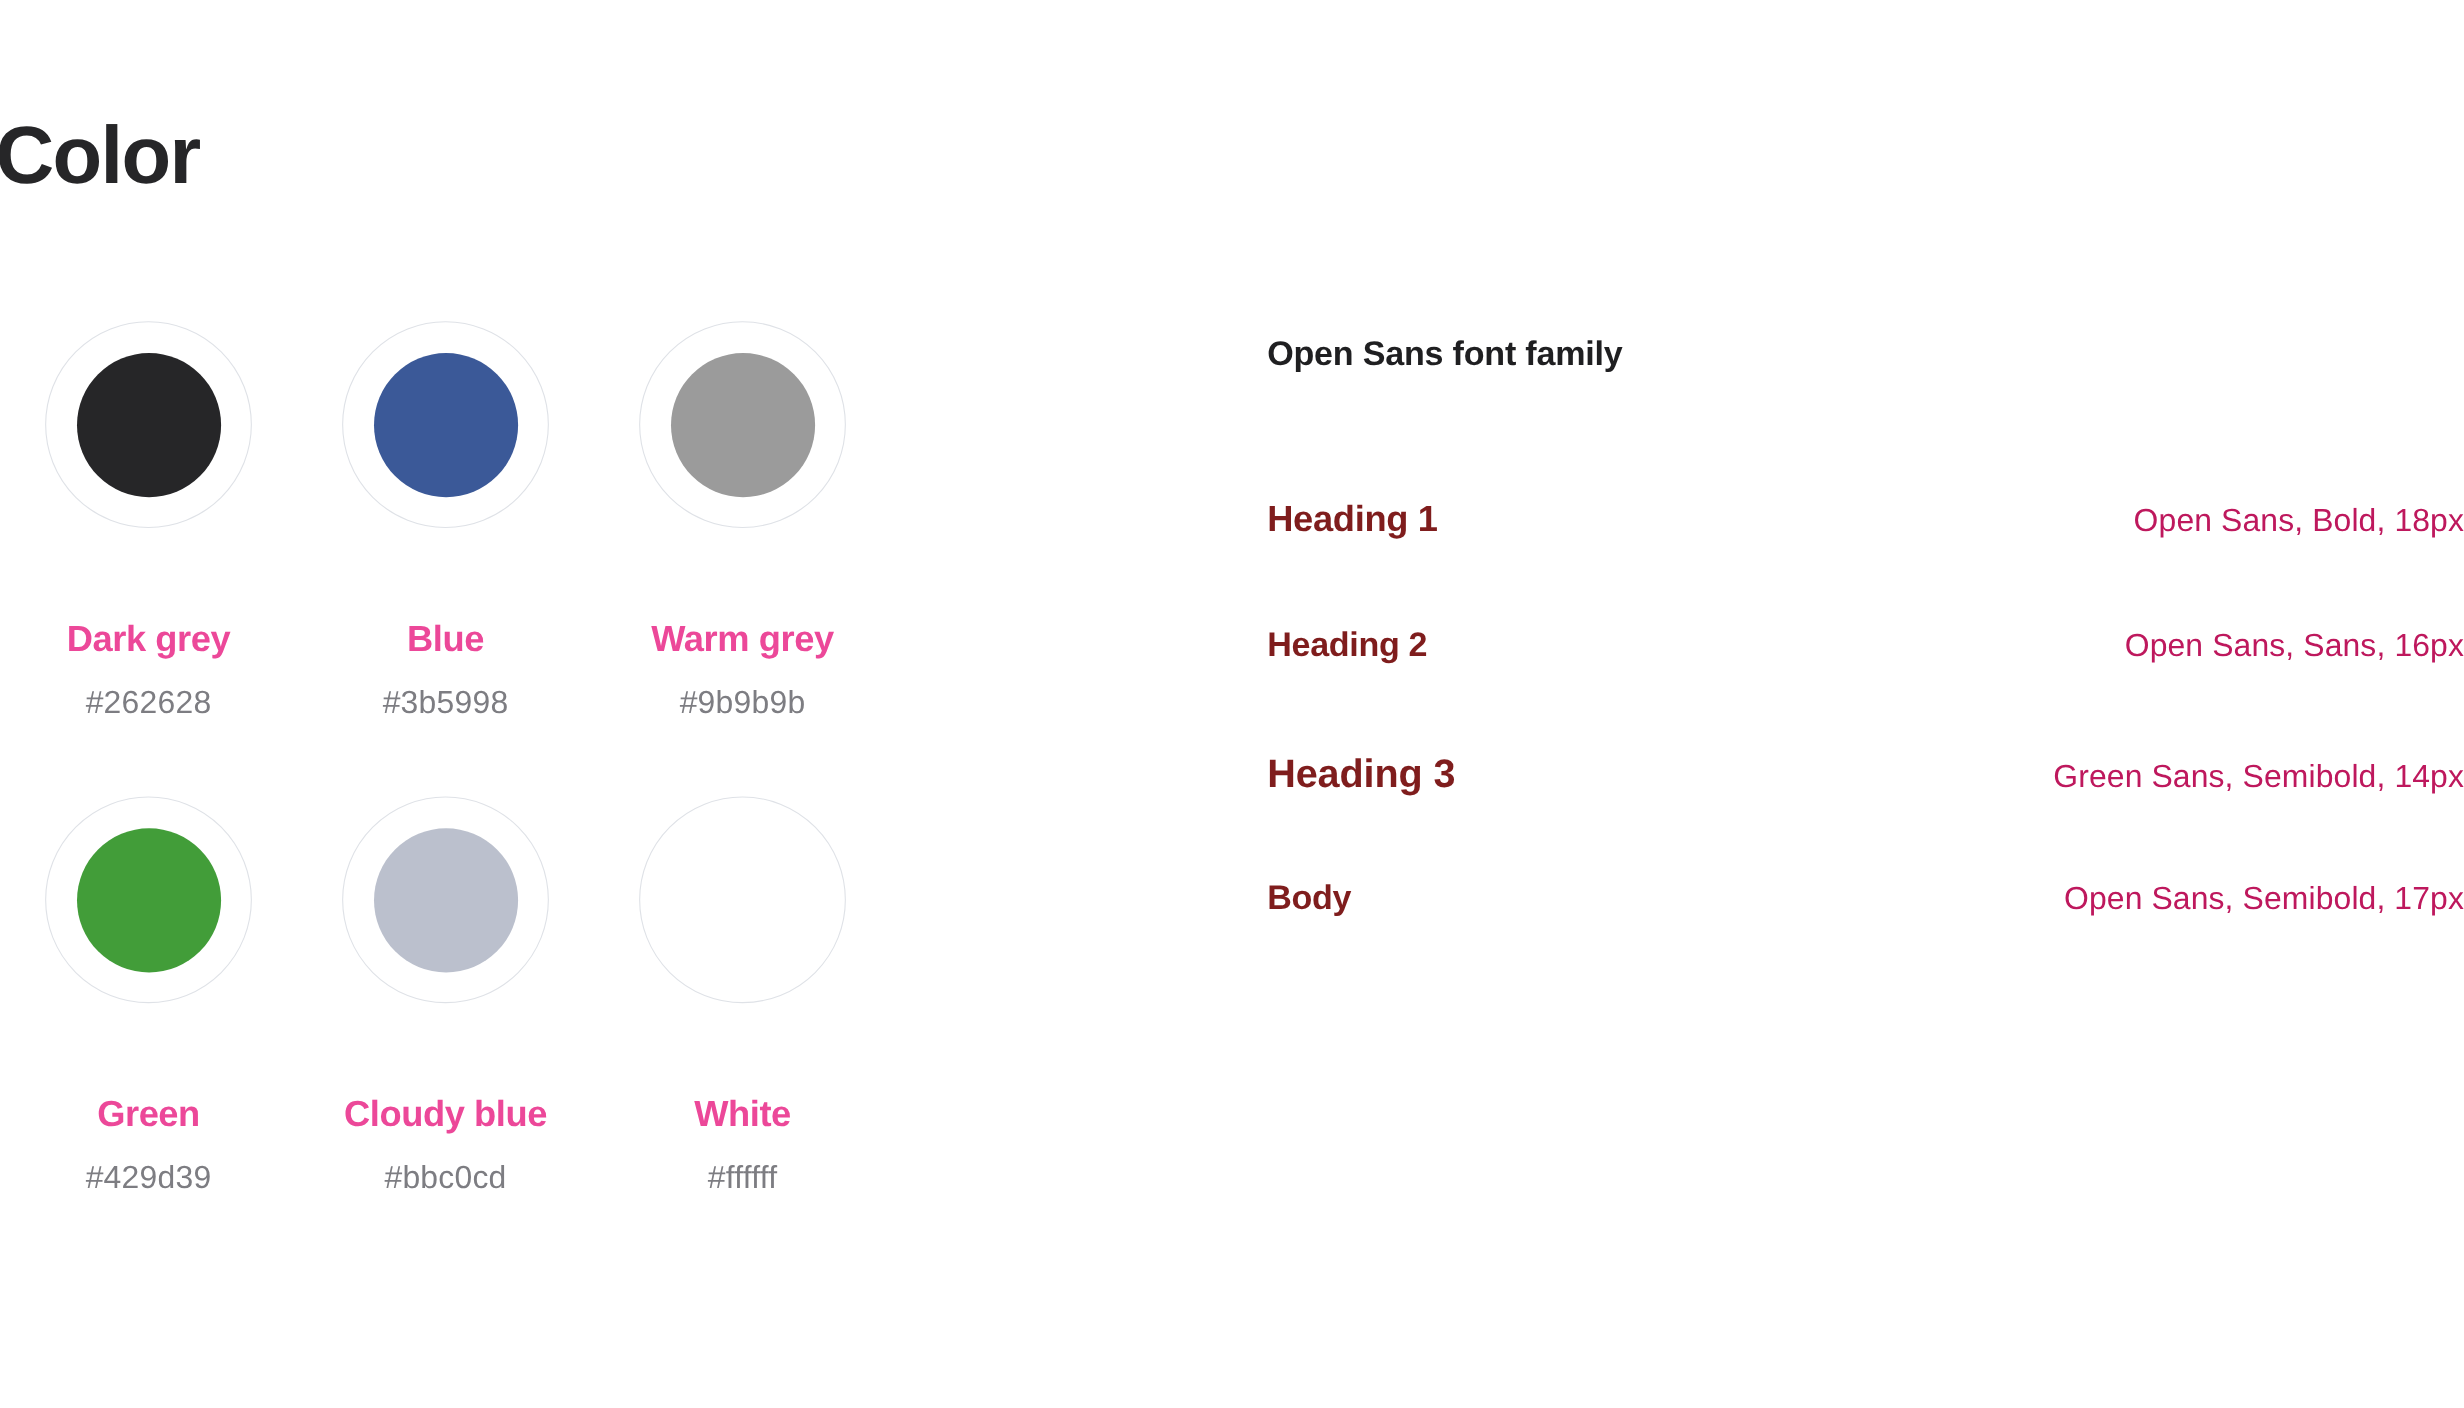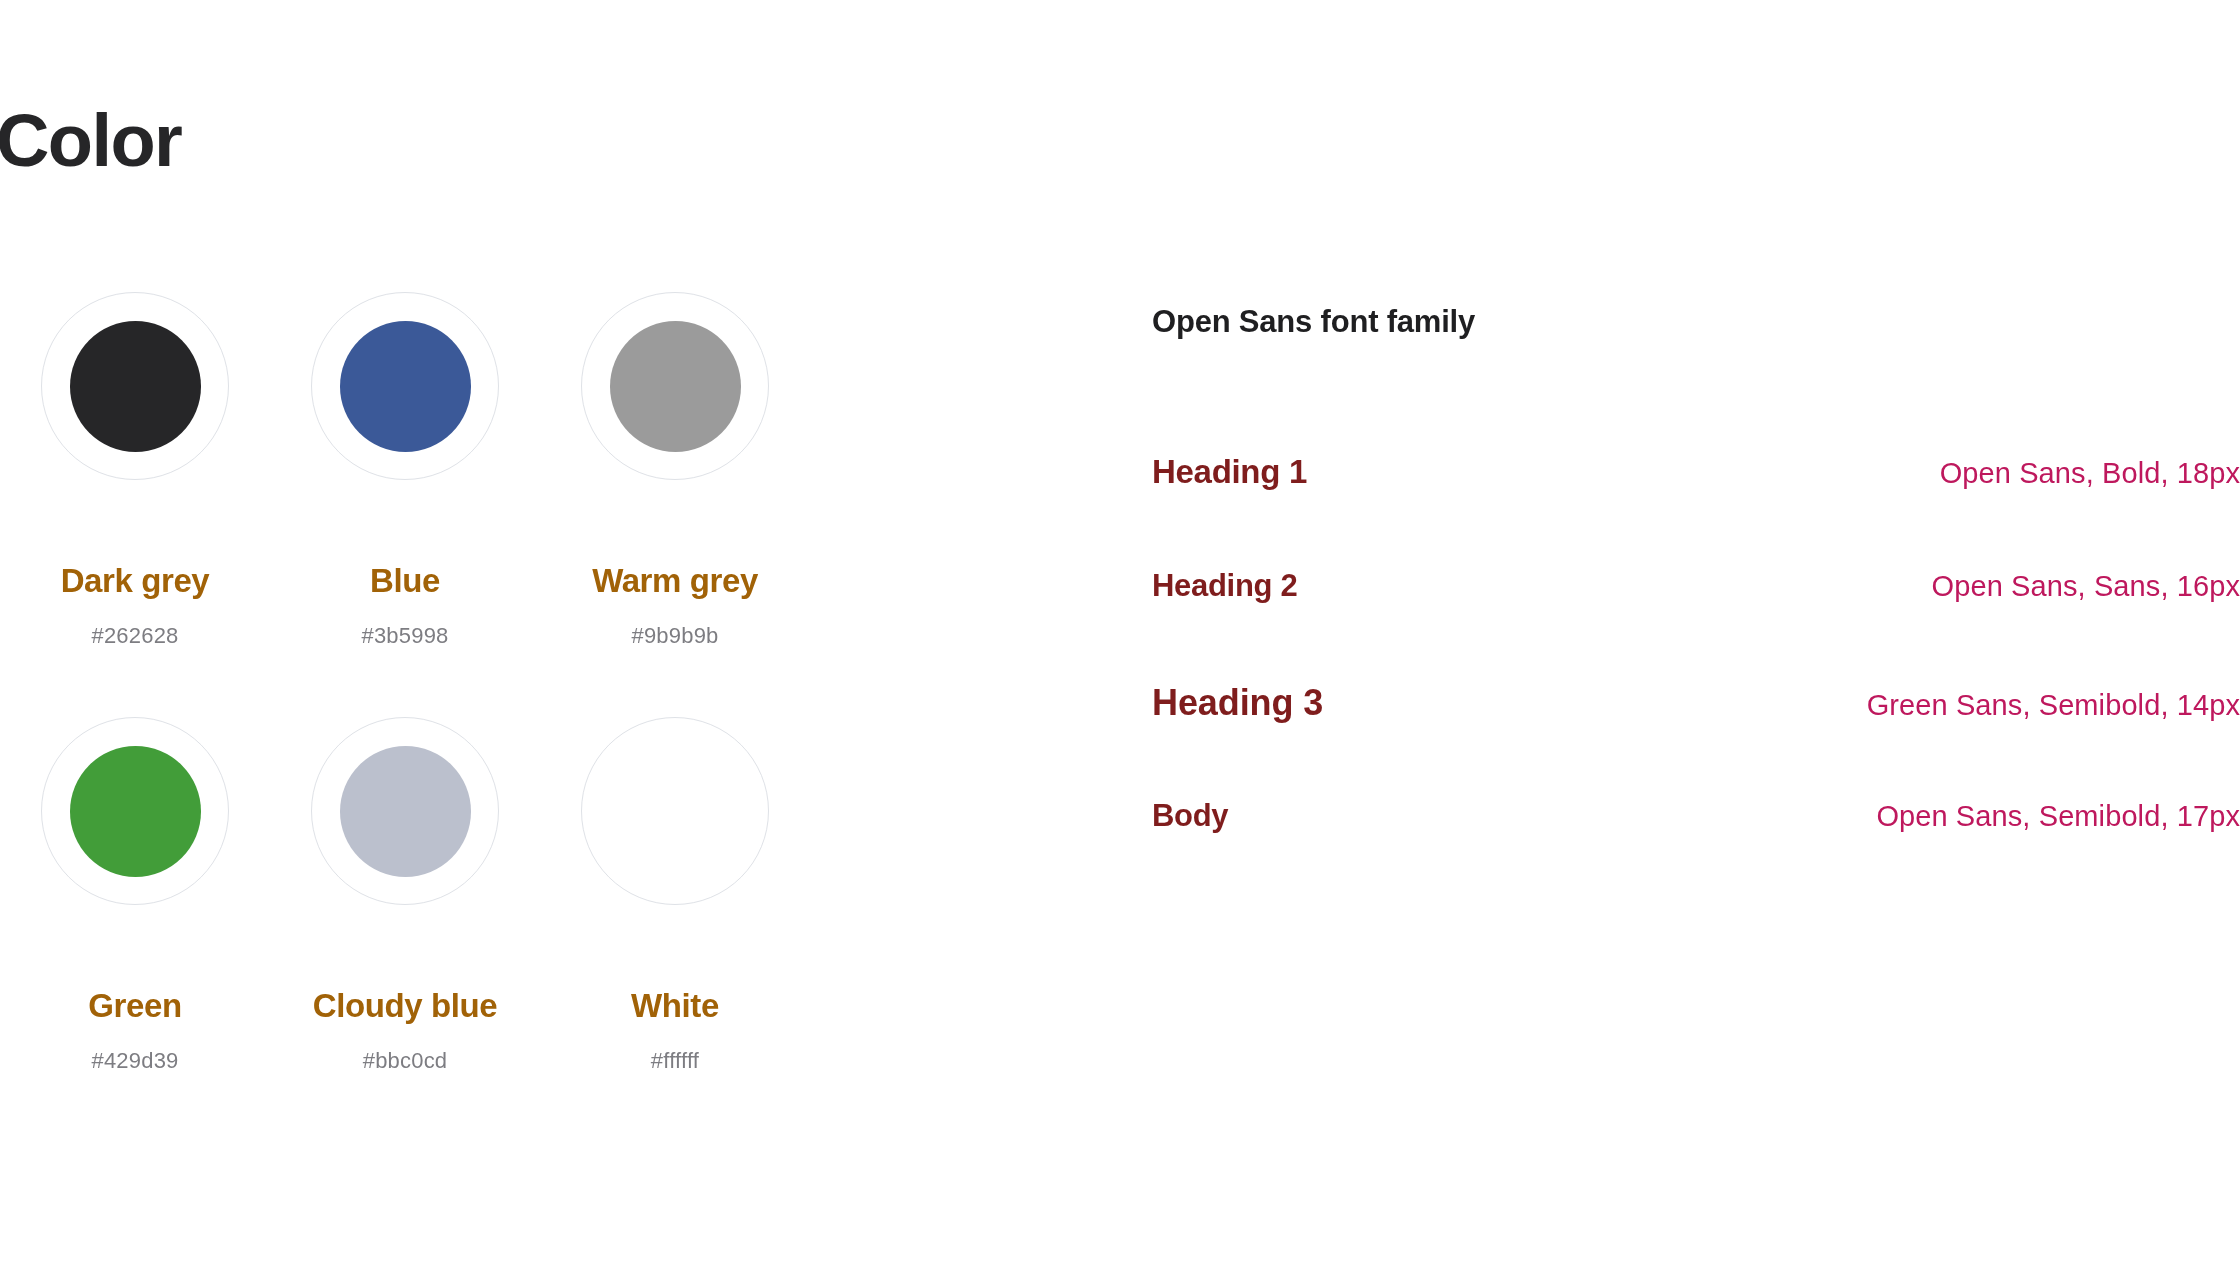--- a/index.html
+++ b/index.html
@@ -79,27 +79,27 @@
     width: 131px;
     height: 131px;
     border-radius: 50%;
   }
   .swatch-name {
     margin-top: 84px;
     font-size: 33px;
     font-weight: 700;
     letter-spacing: -0.4px;
     line-height: 1;
-    color: #a16207;
+    color: #ec4899;
     white-space: nowrap;
     text-align: center;
   }
   .swatch-hex {
     margin-top: 28px;
-    font-size: 22px;
+    font-size: 29px;
     font-weight: 400;
     letter-spacing: 0.2px;
     line-height: 1;
     color: #7d7d82;
     white-space: nowrap;
     text-align: center;
   }
 
   
   #type-section {

